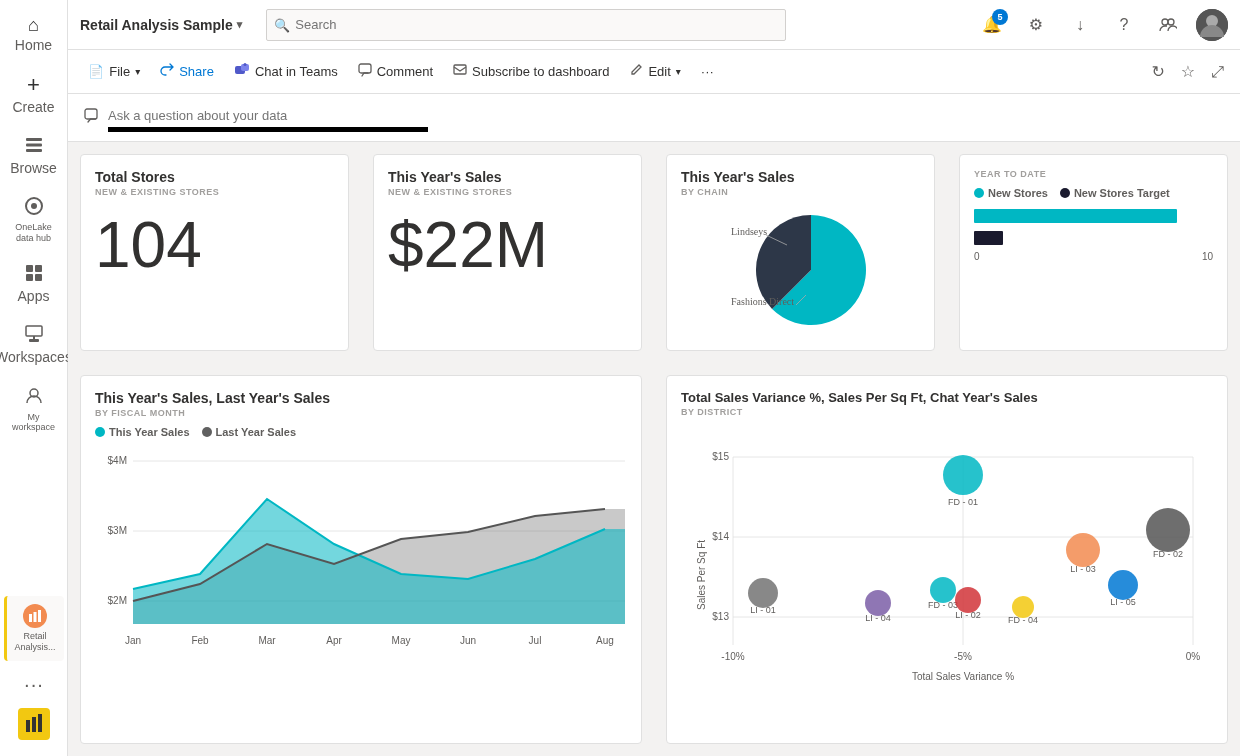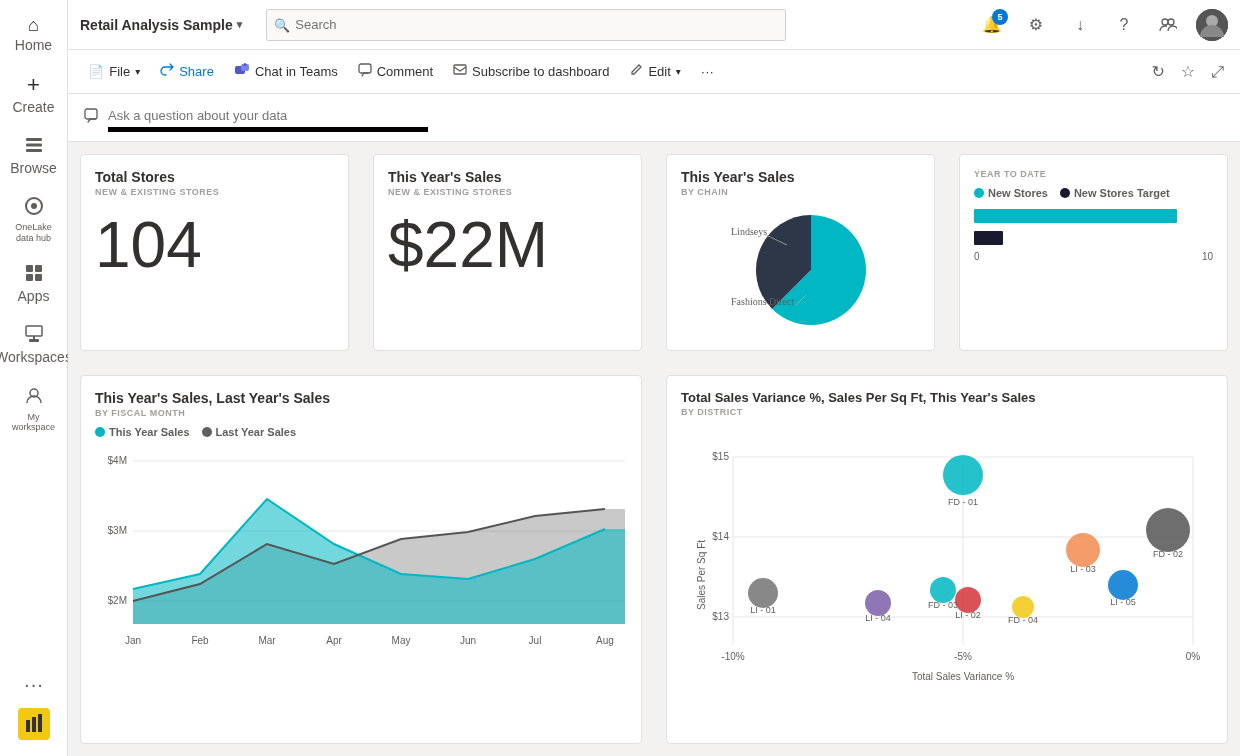--- a/index.html
+++ b/index.html
@@ -147,20 +147,30 @@
     <div class="sidebar-item">
       <span class="sidebar-item-icon">
         <svg width="20" height="20" viewBox="0 0 20 20" fill="none">
             <circle cx="10" cy="7" r="4" stroke="#605e5c" stroke-width="1.5"></circle>
             <path d="M3 17c0-3.866 3.134-7 7-7s7 3.134 7 7" stroke="#605e5c" stroke-width="1.5"></path>
           </svg>
       </span>
       <span class="sidebar-item-label" style="font-size:9px;text-align:center;">My workspace</span>
     </div>
     <div class="sidebar-spacer"></div>
+    <div class="sidebar-item active" style="border-left:3px solid #f2c811; background:#faf9f8;">
+      <span class="sidebar-item-icon" style="background:#f28b50;border-radius:50%;width:24px;height:24px;display:flex;align-items:center;justify-content:center;">
+        <svg width="14" height="14" viewBox="0 0 14 14" fill="none">
+            <rect x="1" y="5" width="3" height="8" fill="#fff"></rect>
+            <rect x="5.5" y="3" width="3" height="10" fill="#fff"></rect>
+            <rect x="10" y="1" width="3" height="12" fill="#fff"></rect>
+          </svg>
+      </span>
+      <span class="sidebar-item-label" style="font-size:9px;text-align:center;">Retail Analysis...</span>
+    </div>
     <div class="sidebar-dots">···</div>
     <div class="sidebar-bottom">
       <div class="power-bi-logo">
         <svg width="28" height="28" viewBox="0 0 28 28" fill="none">
           <rect width="28" height="28" fill="#f2c811" rx="3"></rect>
           <rect x="6" y="10" width="4" height="12" fill="#333"></rect>
           <rect x="12" y="7" width="4" height="15" fill="#333"></rect>
           <rect x="18" y="4" width="4" height="18" fill="#333"></rect>
         </svg>
       </div>
@@ -377,21 +387,21 @@
           <text x="172" y="200" font-size="10" fill="#605e5c" text-anchor="middle">Mar</text>
           <text x="239" y="200" font-size="10" fill="#605e5c" text-anchor="middle">Apr</text>
           <text x="306" y="200" font-size="10" fill="#605e5c" text-anchor="middle">May</text>
           <text x="373" y="200" font-size="10" fill="#605e5c" text-anchor="middle">Jun</text>
           <text x="440" y="200" font-size="10" fill="#605e5c" text-anchor="middle">Jul</text>
           <text x="510" y="200" font-size="10" fill="#605e5c" text-anchor="middle">Aug</text>
         </svg>
       </div>
 
       <div class="card card-scatter" style="padding:14px;">
-        <div class="card-title" style="font-size:13px;">Total Sales Variance %, Sales Per Sq Ft, This Year's Sales</div>
+        <div class="card-title" style="font-size:13px;">Total Sales Variance %, Sales Per Sq Ft, Chat Year's Sales</div>
         <div class="card-subtitle">BY DISTRICT</div>
         <div class="scatter-wrap" style="position:relative;margin-top:4px;">
           <svg width="520" height="300" viewBox="0 0 520 300">
 
             <text transform="rotate(-90,12,150)" x="12" y="150" font-size="10" fill="#605e5c" text-anchor="middle">Sales Per Sq Ft</text>
 
             <text x="36" y="35" font-size="10" fill="#605e5c" text-anchor="end">$15</text>
             <text x="36" y="115" font-size="10" fill="#605e5c" text-anchor="end">$14</text>
             <text x="36" y="195" font-size="10" fill="#605e5c" text-anchor="end">$13</text>
 

